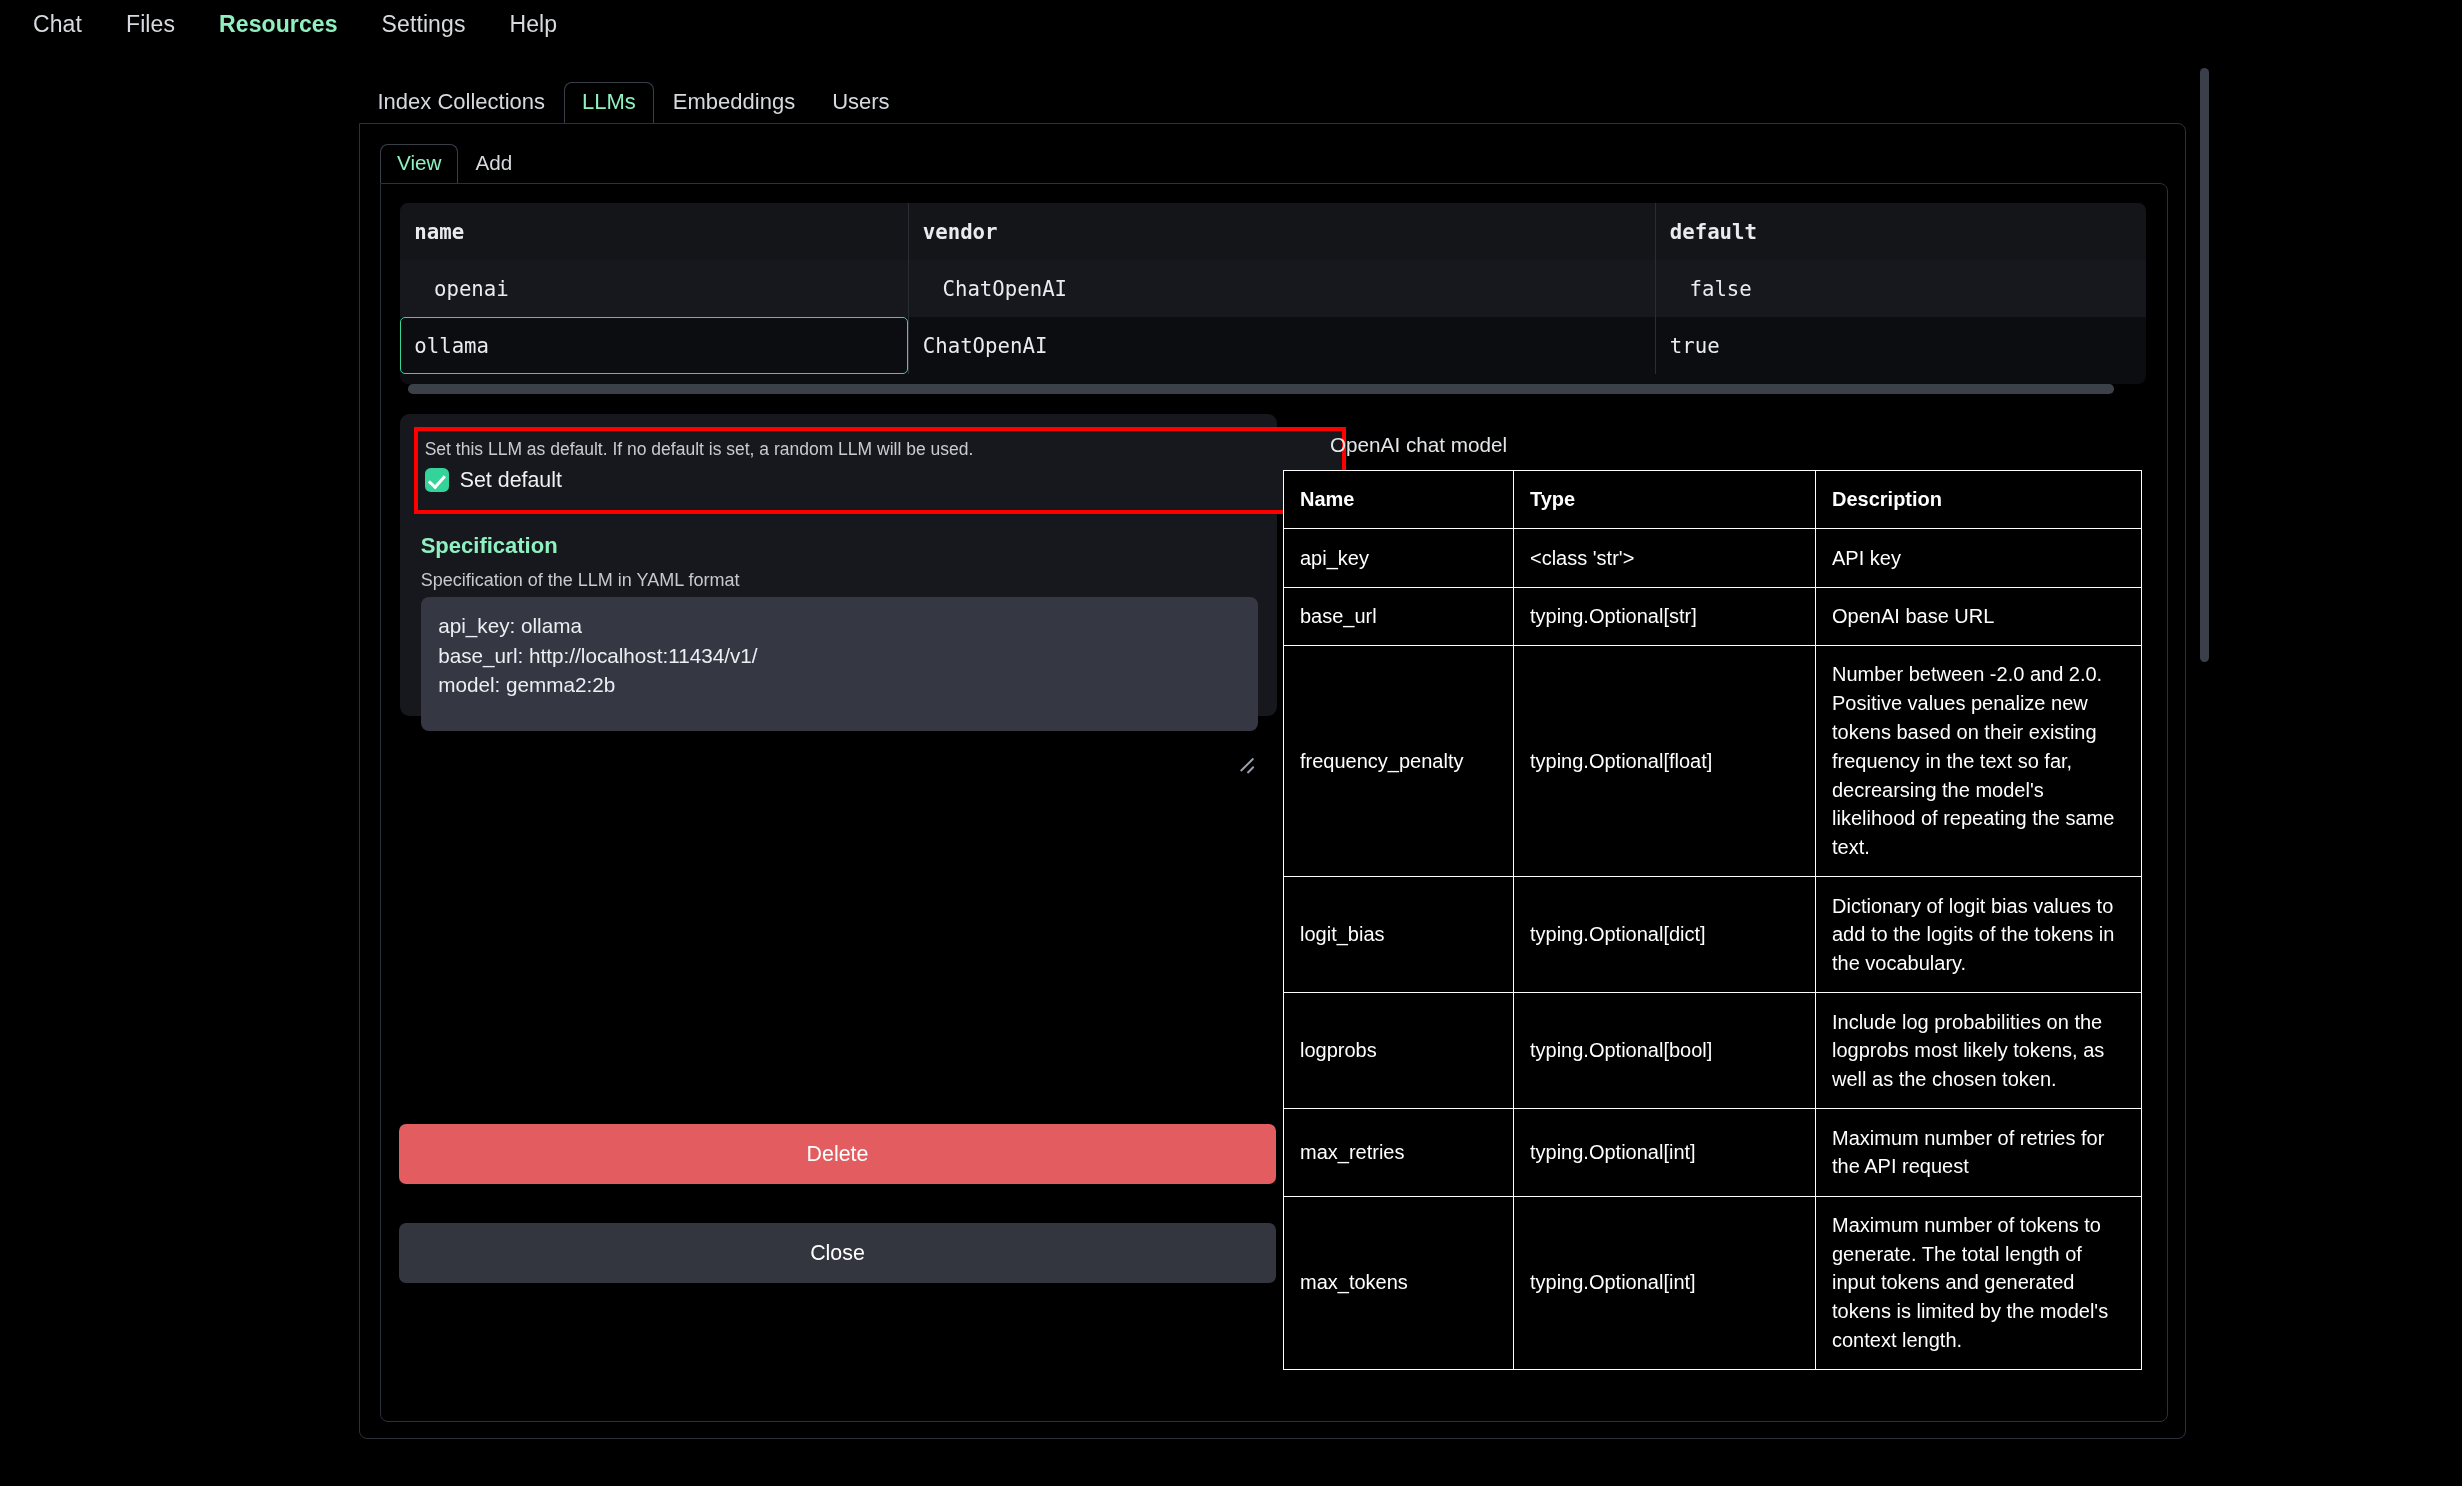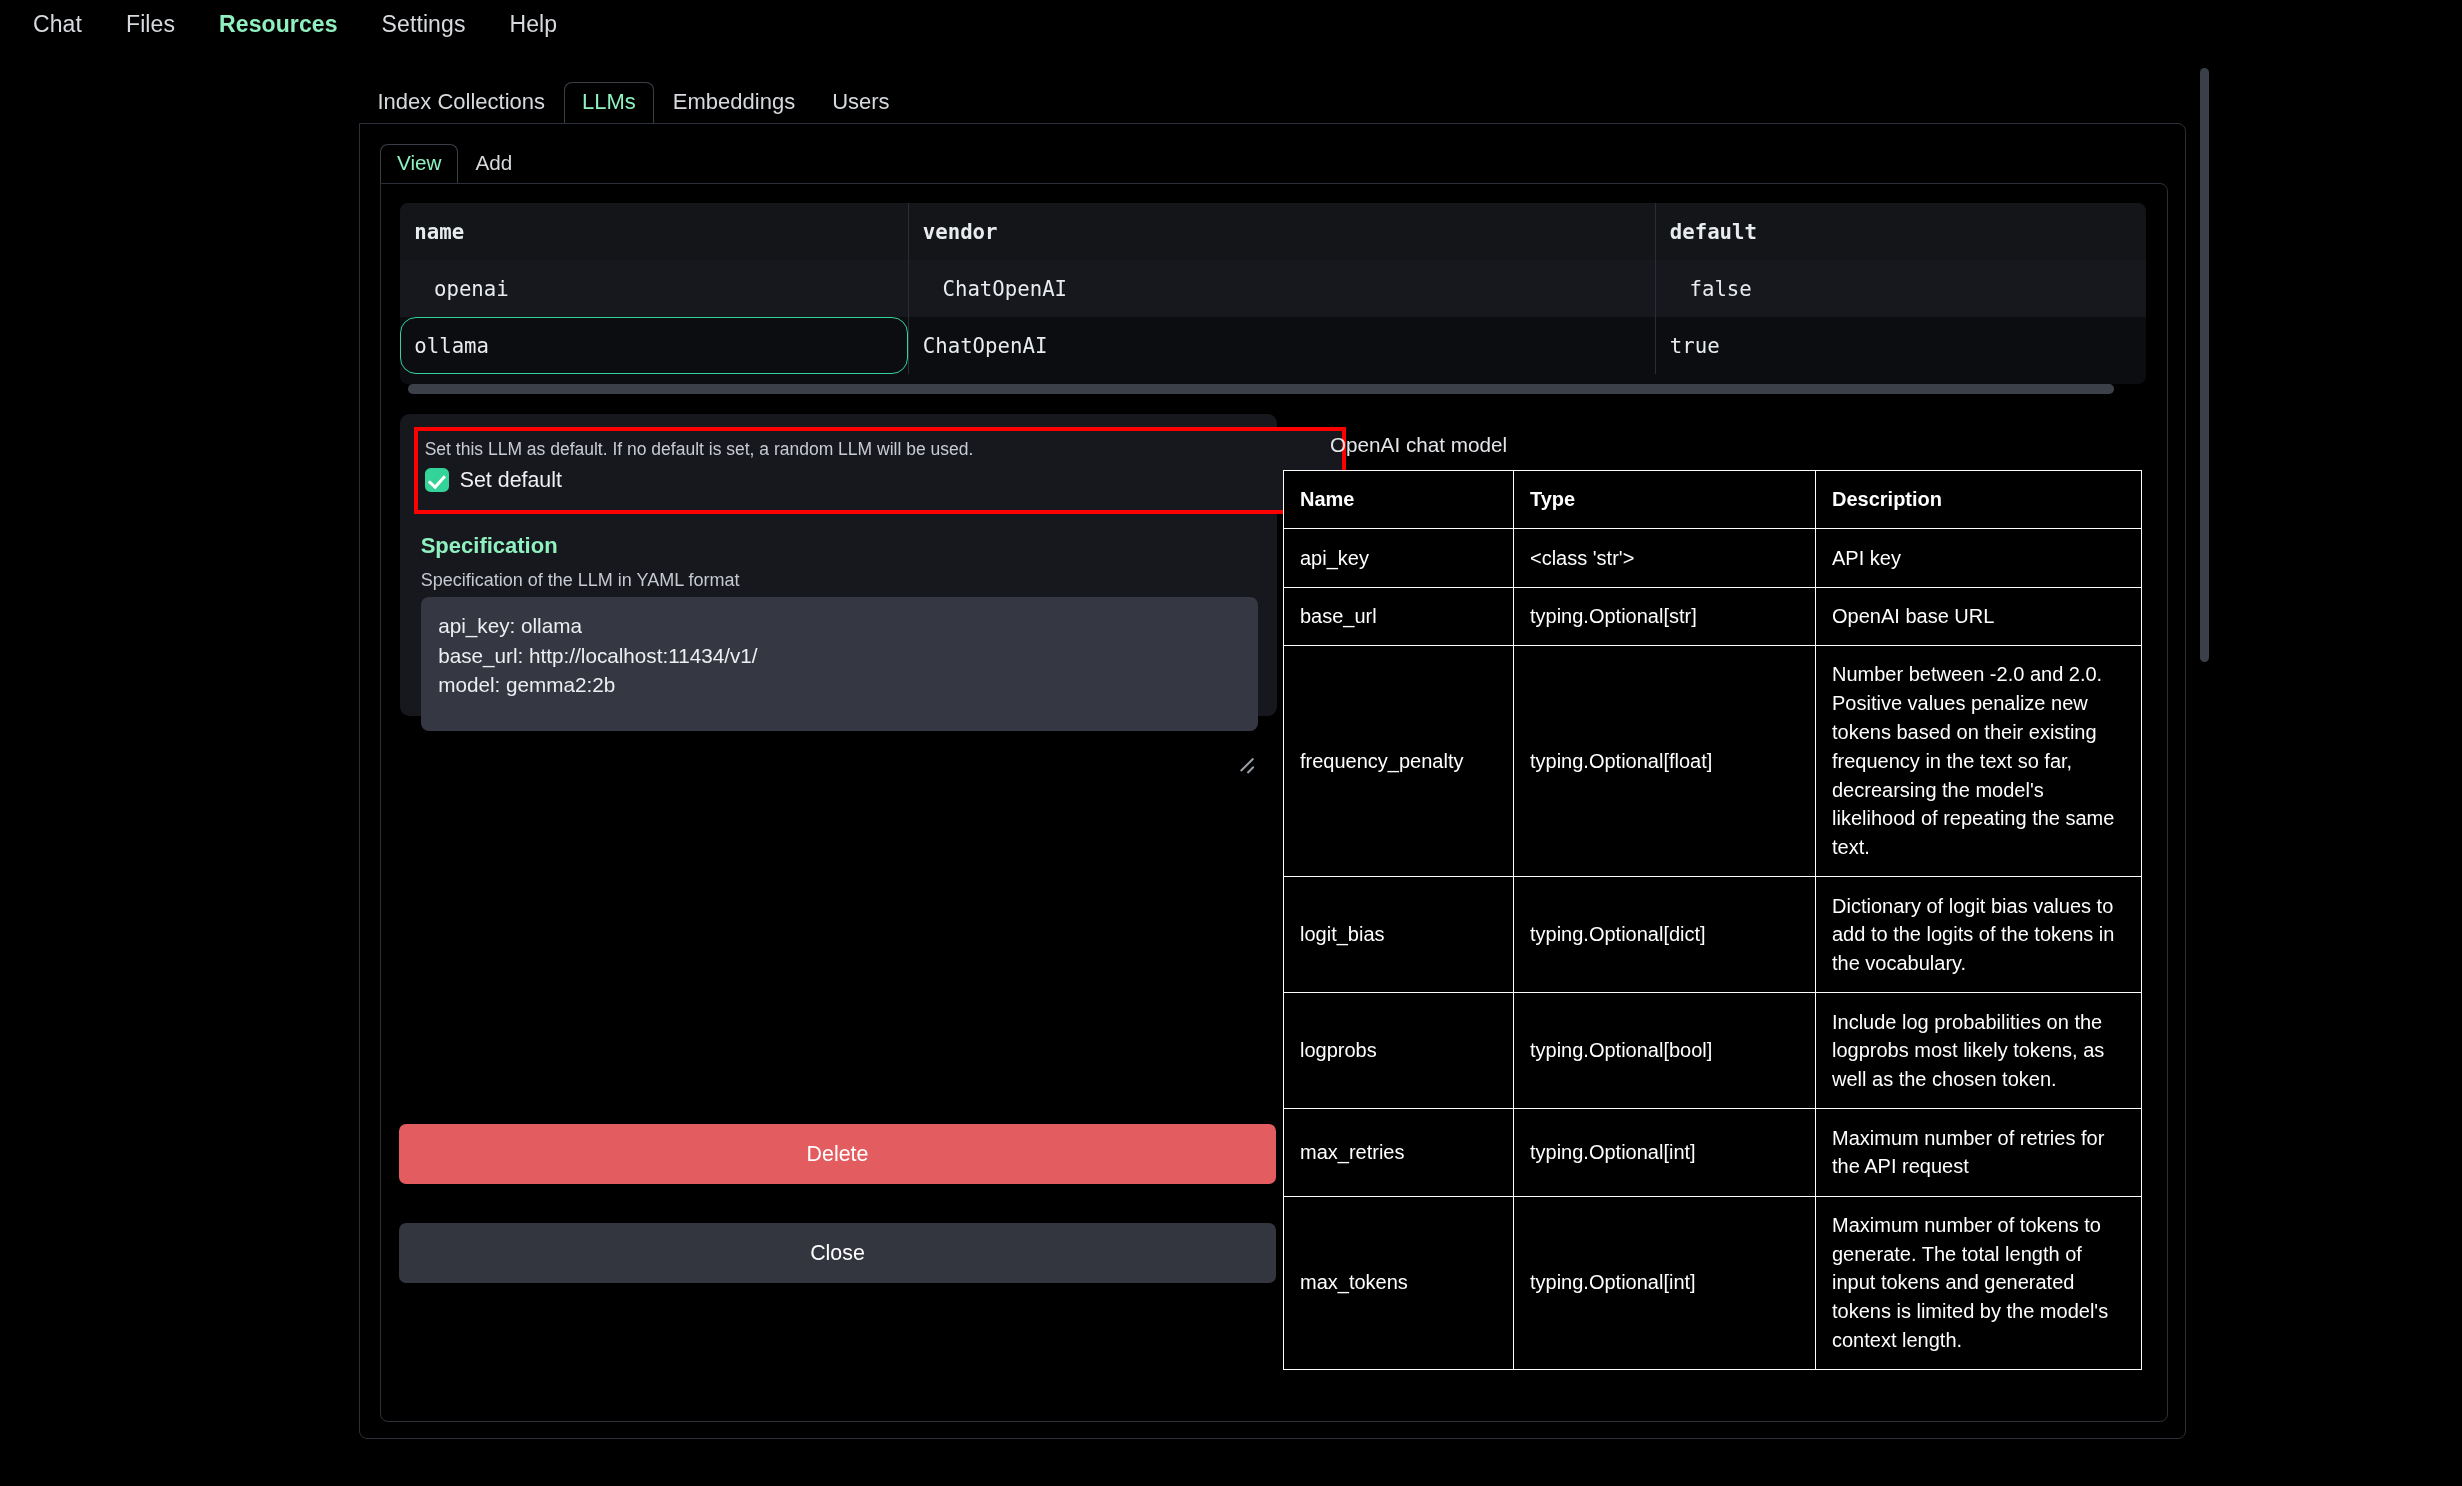--- a/index.html
+++ b/index.html
@@ -73,21 +73,21 @@
     font-family: "DejaVu Sans Mono", monospace; }
   table.grid th, table.grid td {
     text-align: left; font-size: 20.7px; padding: 0 14.3px; height: 57px;
     border-right: 0.8px solid #2a2d33; vertical-align: middle; color: #e9ecef;
   }
   table.grid th { background: #131519; font-weight: bold; }
   table.grid tr.r-odd td { background: #16181d; padding-left: 34px; }
   table.grid tr.r-even td { background: #0c0d10; }
   table.grid td:last-child, table.grid th:last-child { border-right: none; }
   td.cell-selected {
-    outline: 1.6px solid #34d399; outline-offset: -1.6px; border-radius: 16px;
+    outline: 1.6px solid #34d399; outline-offset: -1.6px; border-radius: 5px;
   }
   .grid-hscroll {
     position: absolute; left: 27px; top: 200px; width: 1706px; height: 9.5px;
     background: #3c4049; border-radius: 4.8px;
   }
 
   
   .col-left {
     position: absolute; left: 19px; top: 230px; width: 877px; height: 302px;
     background: #16181d; border-radius: 9.5px;

